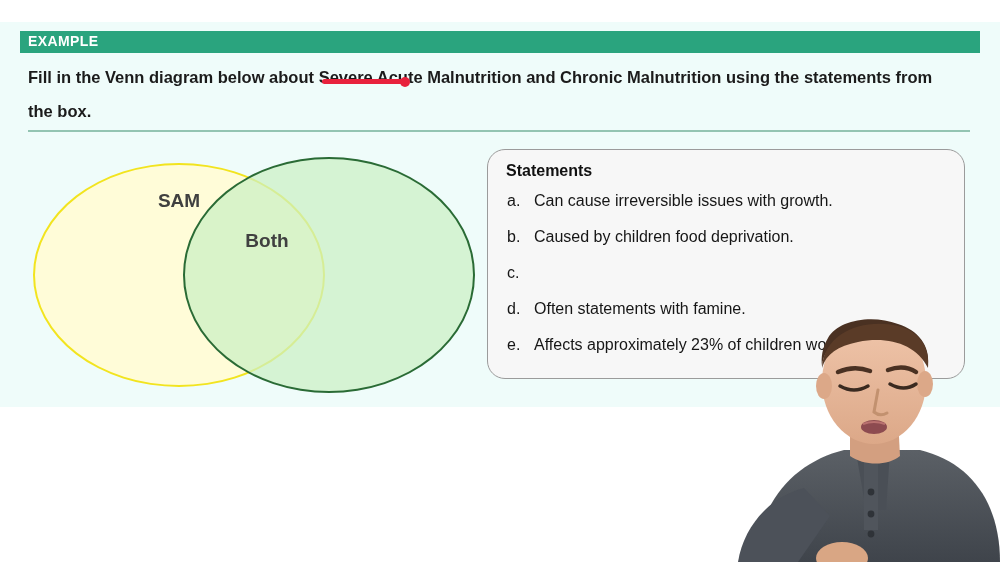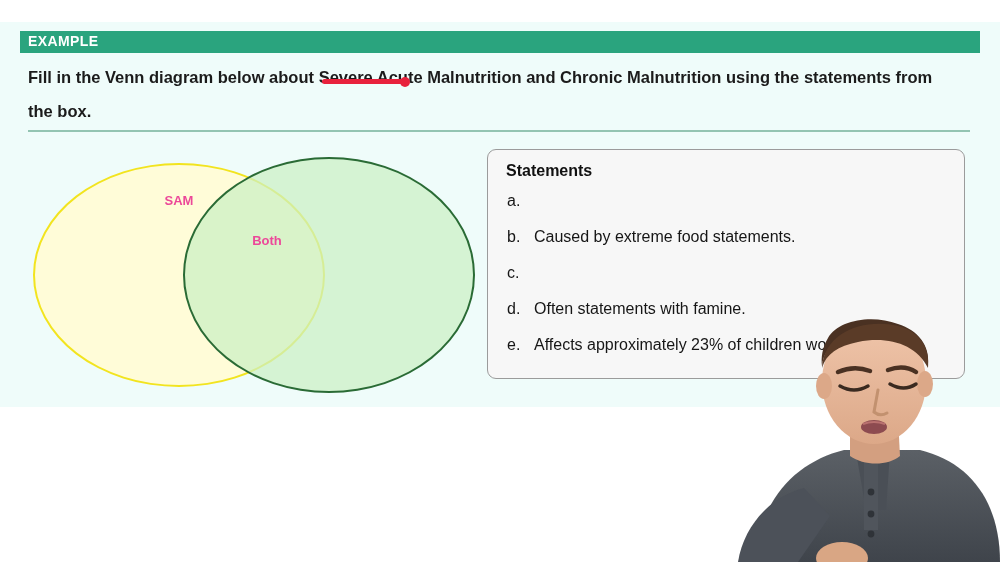--- a/index.html
+++ b/index.html
@@ -122,40 +122,40 @@
     top: 2px;
     width: 292px;
     height: 236px;
     background: rgba(202, 240, 196, 0.72);
     border: 2.5px solid #2a6b35;
     z-index: 2;
   }
   .venn-label {
     position: absolute;
     z-index: 5;
-    font-size: 13px;
+    font-size: 19px;
     font-weight: bold;
-    color: #ec4899;
+    color: #404040;
     text-align: center;
     line-height: 19px;
   }
   #venn-label-sam   { left: 96px;  top: 36px;  width: 110px; }
   #venn-label-both  { left: 184px; top: 76px;  width: 110px; }
   #venn-label-chronic { left: 295px; top: 36px; width: 150px; }
 
   
   #statements-box {
     position: absolute;
     left: 487px;
     top: 149px;
     width: 478px;
     height: 230px;
     background: #f7f7f7;
     border: 1.5px solid #9b9b9b;
-    border-radius: 9px;
+    border-radius: 18px;
     box-sizing: border-box;
     overflow: hidden;
   }
   #statements-title {
     position: absolute;
     left: 18px;
     top: 12px;
     font-size: 16px;
     font-weight: bold;
     color: #111111;
@@ -220,24 +220,25 @@
     <div id="venn-right" class="venn-ellipse"></div>
     <div id="venn-label-sam" class="venn-label">SAM</div>
     <div id="venn-label-both" class="venn-label">Both</div>
   </div>
 
   <div id="statements-box">
     <div id="statements-title">Statements</div>
     <ul id="statements-list">
         <li>
           <span class="stmt-marker">a.</span>
+          <span class="stmt-text">Can cause irreversible issues with growth.</span>
         </li>
         <li>
           <span class="stmt-marker">b.</span>
-          <span class="stmt-text">Caused by extreme food statements.</span>
+          <span class="stmt-text">Caused by children food deprivation.</span>
         </li>
         <li>
           <span class="stmt-marker">c.</span>
         </li>
         <li>
           <span class="stmt-marker">d.</span>
           <span class="stmt-text">Often statements with famine.</span>
         </li>
         <li>
           <span class="stmt-marker">e.</span>

